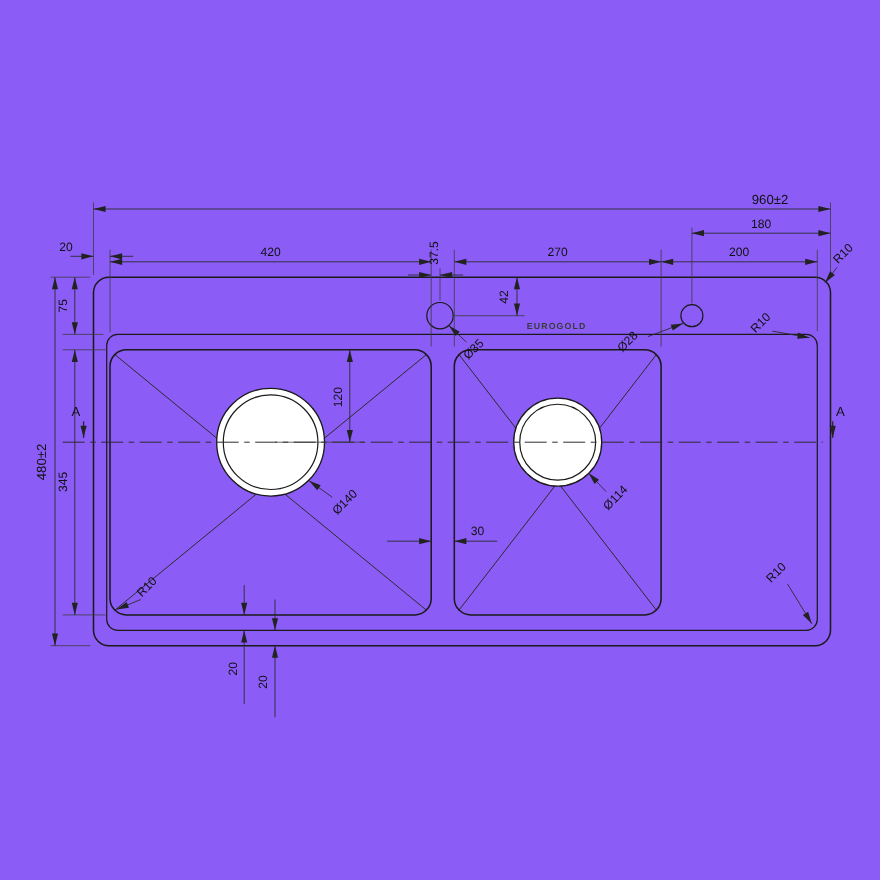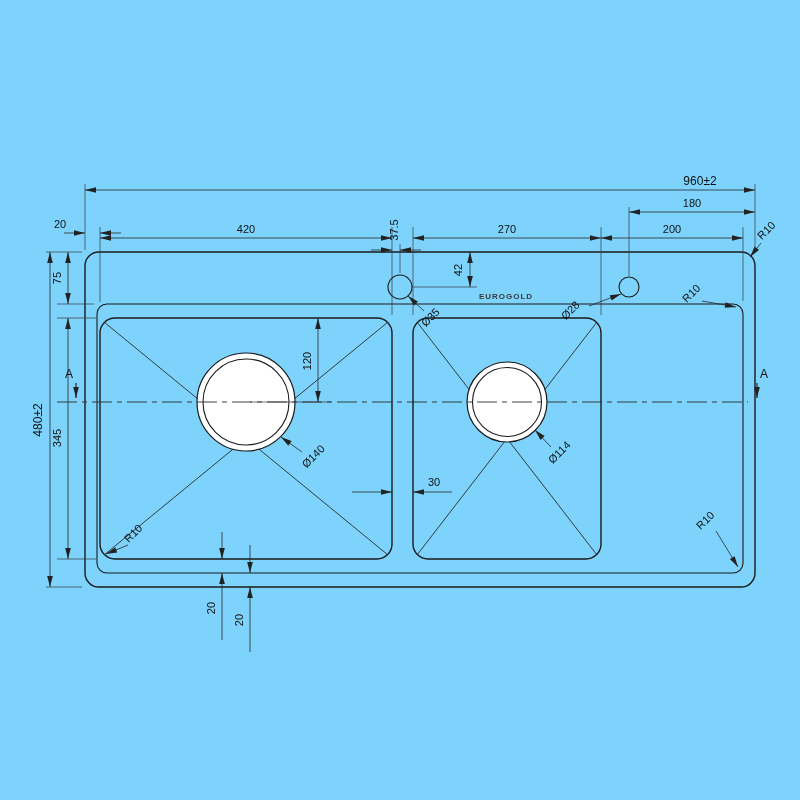--- a/index.html
+++ b/index.html
@@ -1,16 +1,16 @@
 <!DOCTYPE html>
 <html><head>
 <meta charset="utf-8">
 <style>
   html,body{margin:0;padding:0;background:#ffffff;}
-  .page{width:800px;height:800px;background:#7dd3fc;position:relative;overflow:hidden;
+  .page{width:800px;height:800px;background:#8b5cf6;position:relative;overflow:hidden;
         font-family:"Liberation Sans", sans-serif;}
   svg{display:block;}
   .obj{fill:none;stroke:#1a1a1a;stroke-width:1.4;}
   .obj-thin{fill:none;stroke:#1a1a1a;stroke-width:1.1;}
   .bowlfill{fill:#ffffff;stroke:#1a1a1a;stroke-width:1.2;}
   .diag{fill:none;stroke:#2a2a2a;stroke-width:0.9;}
   .ext{fill:none;stroke:#3a3a3a;stroke-width:0.7;}
   .dim{fill:none;stroke:#2a2a2a;stroke-width:0.8;}
   .lead{fill:none;stroke:#2a2a2a;stroke-width:0.8;}
   .cline{fill:none;stroke:#2a2a2a;stroke-width:0.9;stroke-dasharray:20 5 5 5;}

